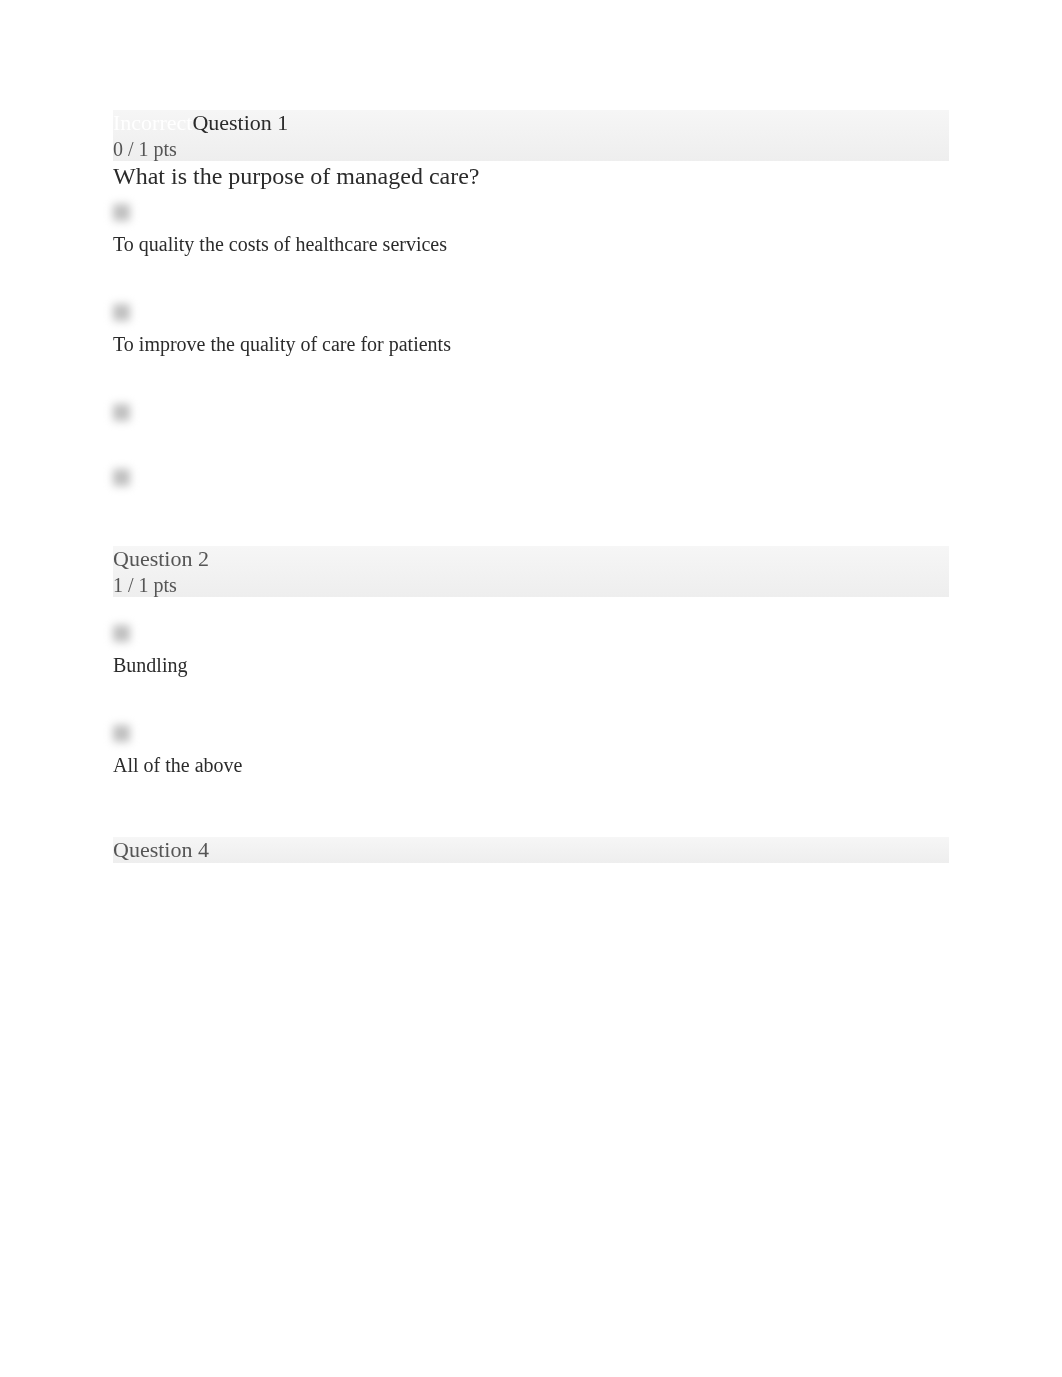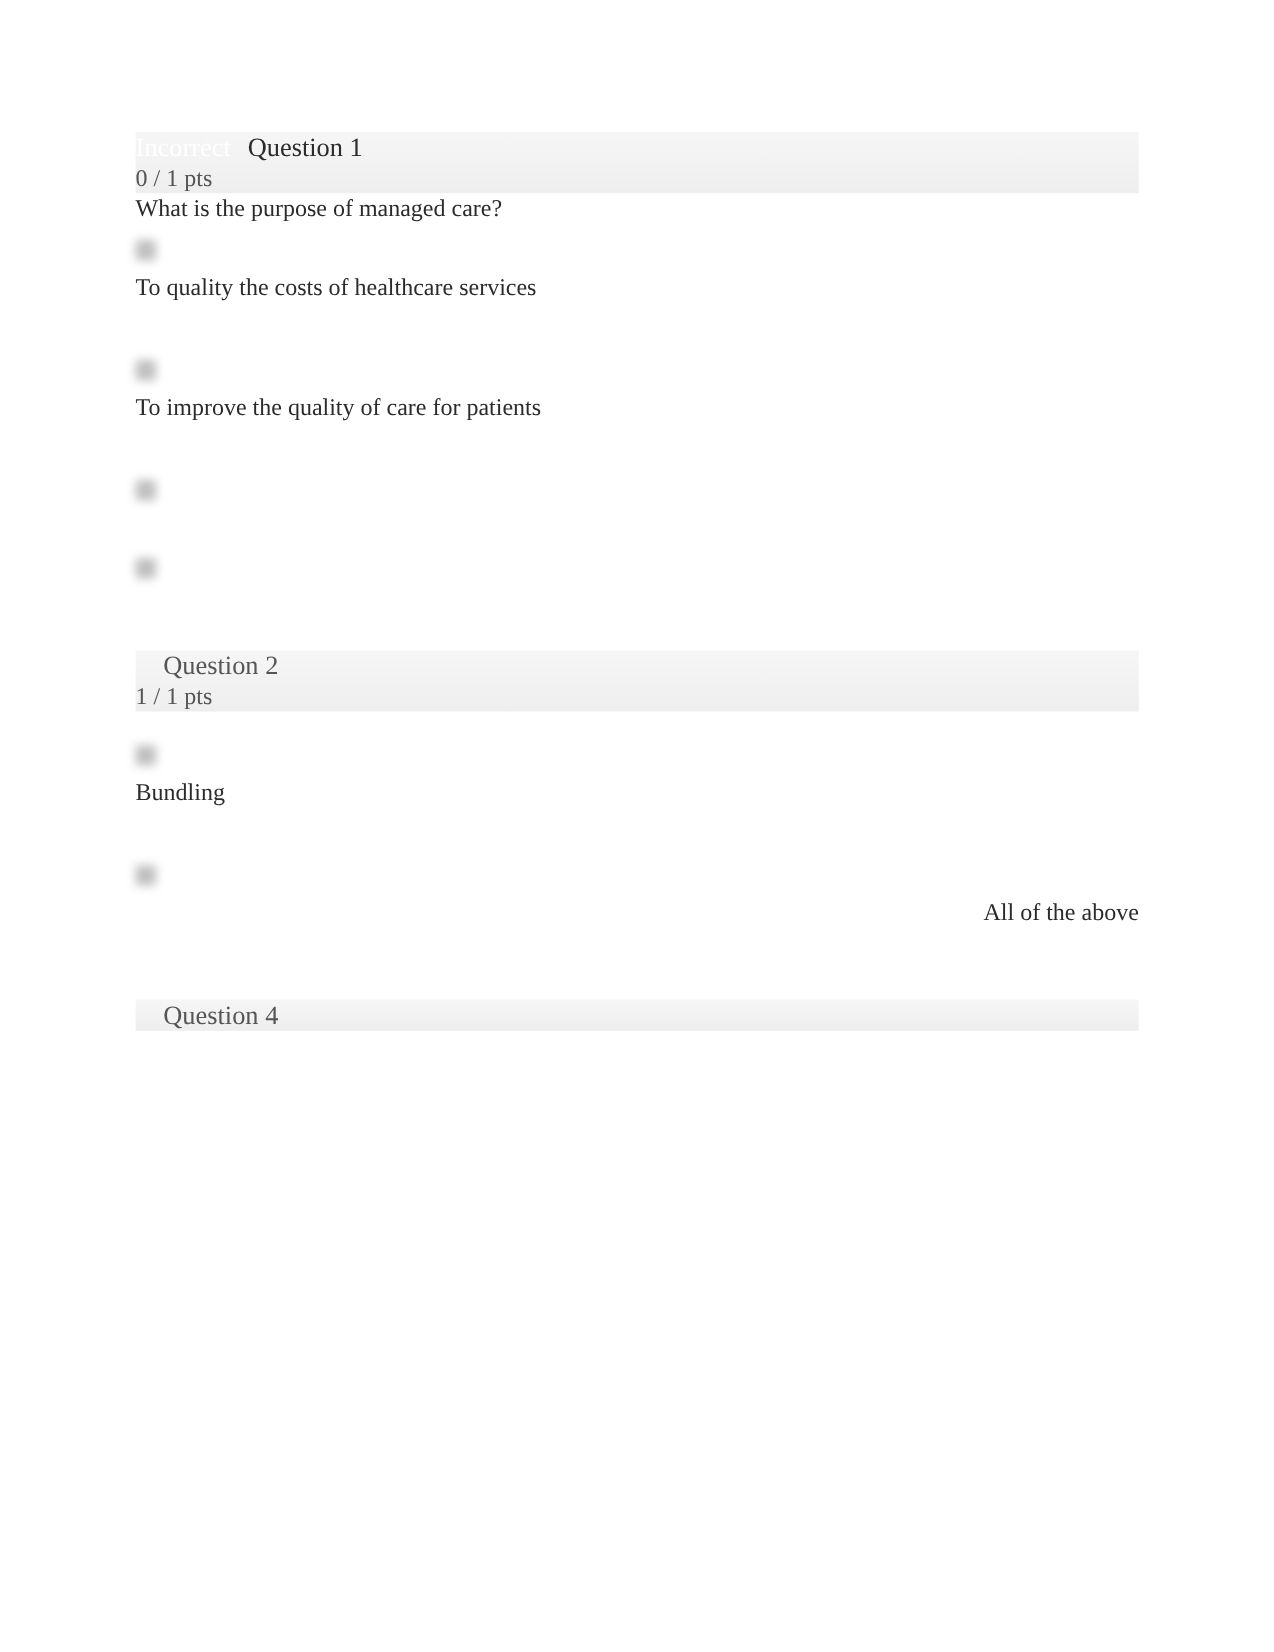--- a/index.html
+++ b/index.html
@@ -15,58 +15,55 @@
       color: #2b2b2b;
     }
     .question-header {
       background: linear-gradient(to bottom, #f6f6f6, #eeeeee);
       padding: 0;
       margin-bottom: 0;
     }
     .question-title-row {
       display: flex;
       align-items: center;
-      gap: 14px;
     }
     .incorrect-label {
       color: #ffffff;
       font-size: 22px;
       font-weight: normal;
     }
     .question-label {
       color: #2b2b2b;
       font-size: 22px;
       font-weight: normal;
     }
     .question-label-gray {
       color: #555555;
       font-size: 22px;
       font-weight: normal;
-      margin-left: 23px;
     }
     .points {
       color: #555555;
       font-size: 20px;
       margin-top: 2px;
     }
     .question-text {
-      font-size: 20px;
+      font-size: 24px;
       color: #2b2b2b;
       margin-top: 2px;
       margin-bottom: 14px;
     }
     .answer-group {
       margin-bottom: 48px;
     }
     .answer-option {
       margin-bottom: 48px;
     }
     .answer-option:last-child {
       margin-bottom: 0;
-      text-align: right;
     }
     .blur-dot {
       width: 17px;
       height: 17px;
       background: #bfbfbf;
       border-radius: 2px;
       filter: blur(4px);
       margin-bottom: 12px;
     }
     .answer-text {

